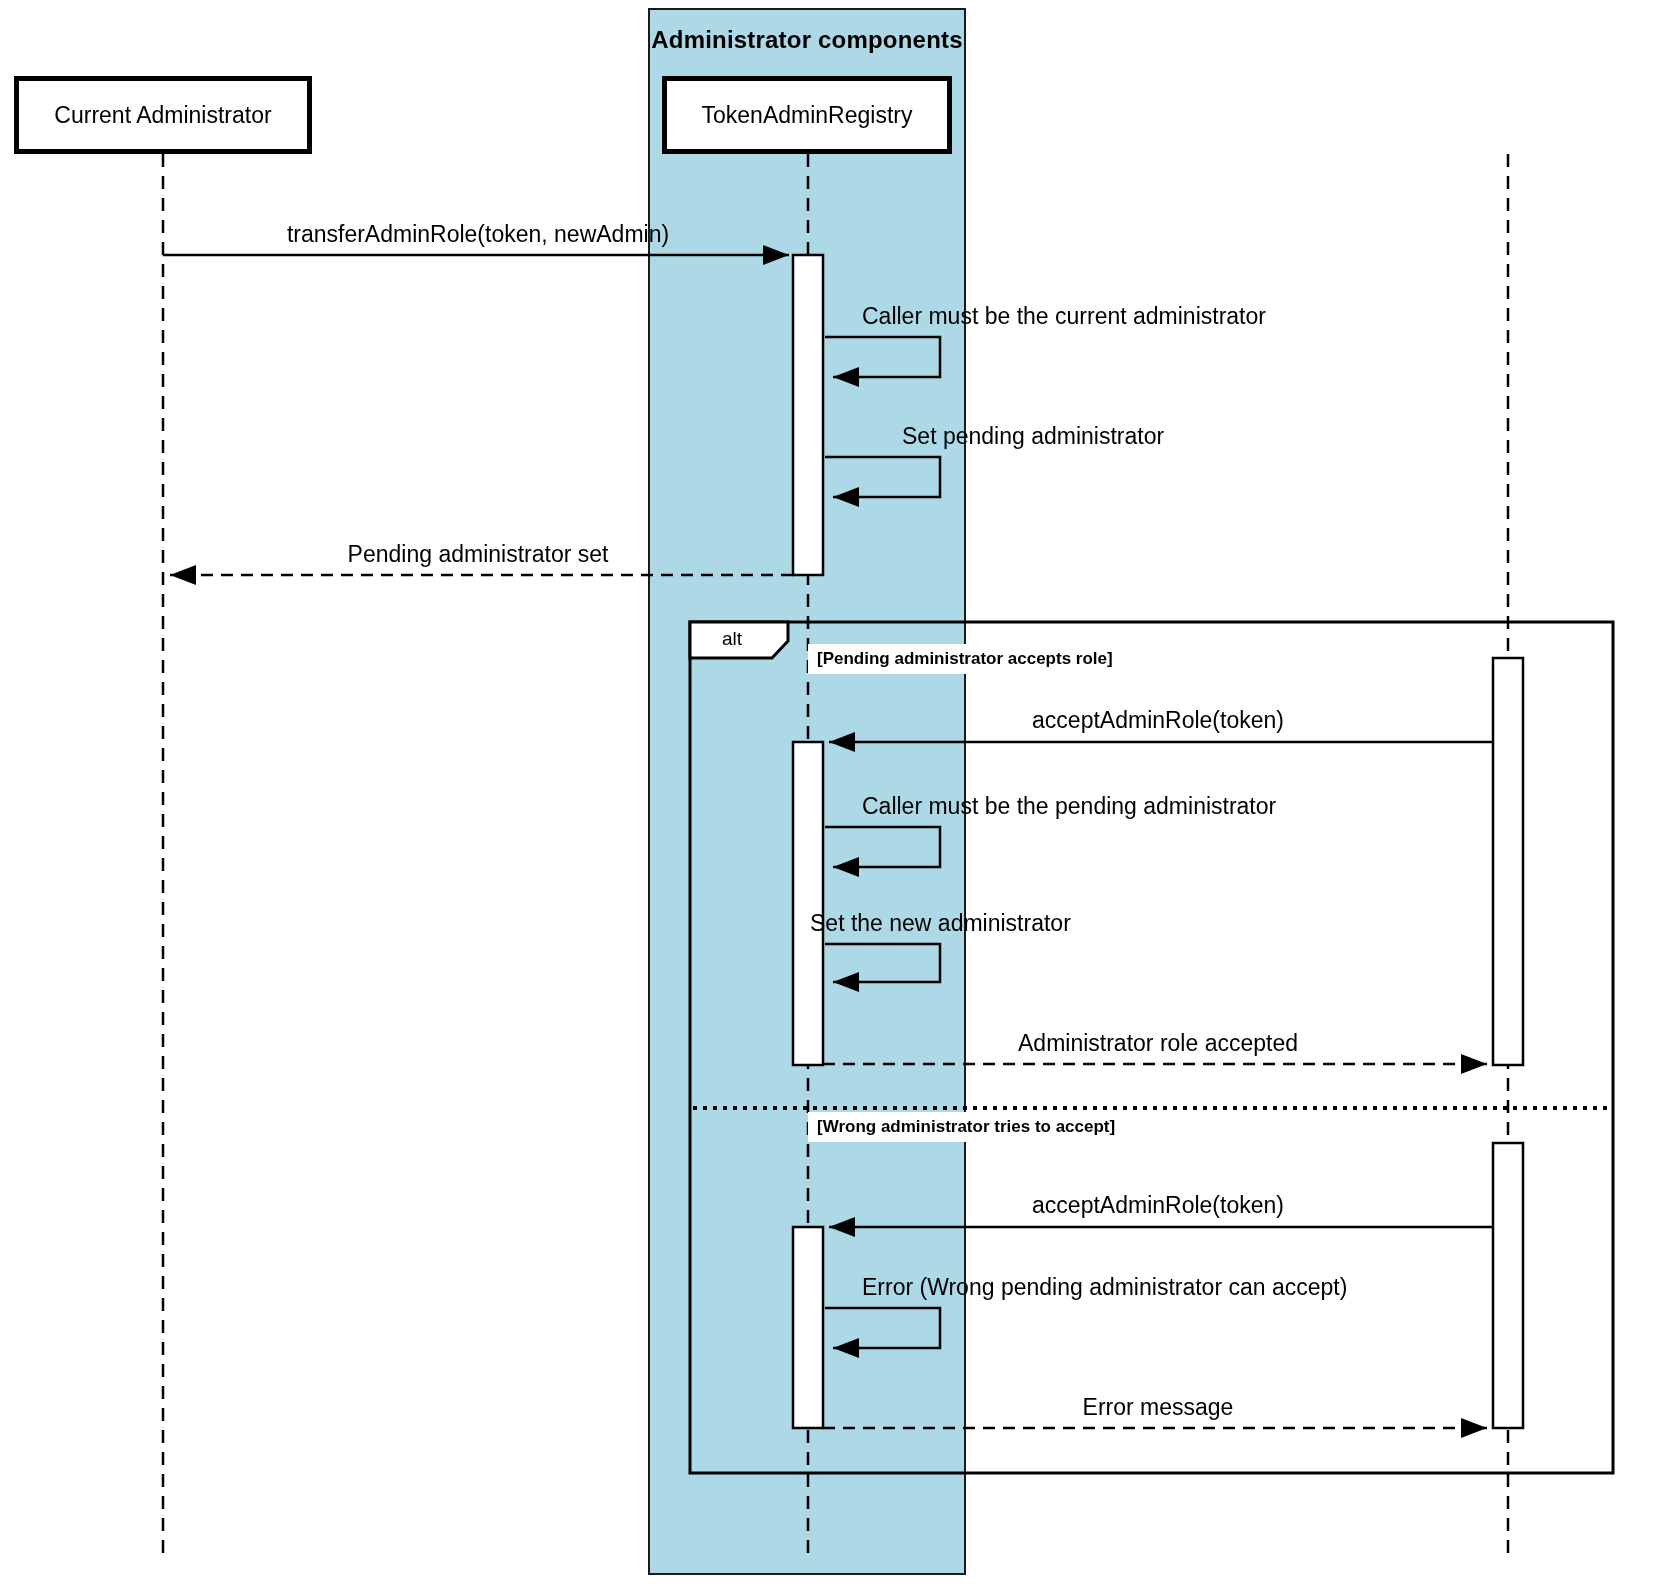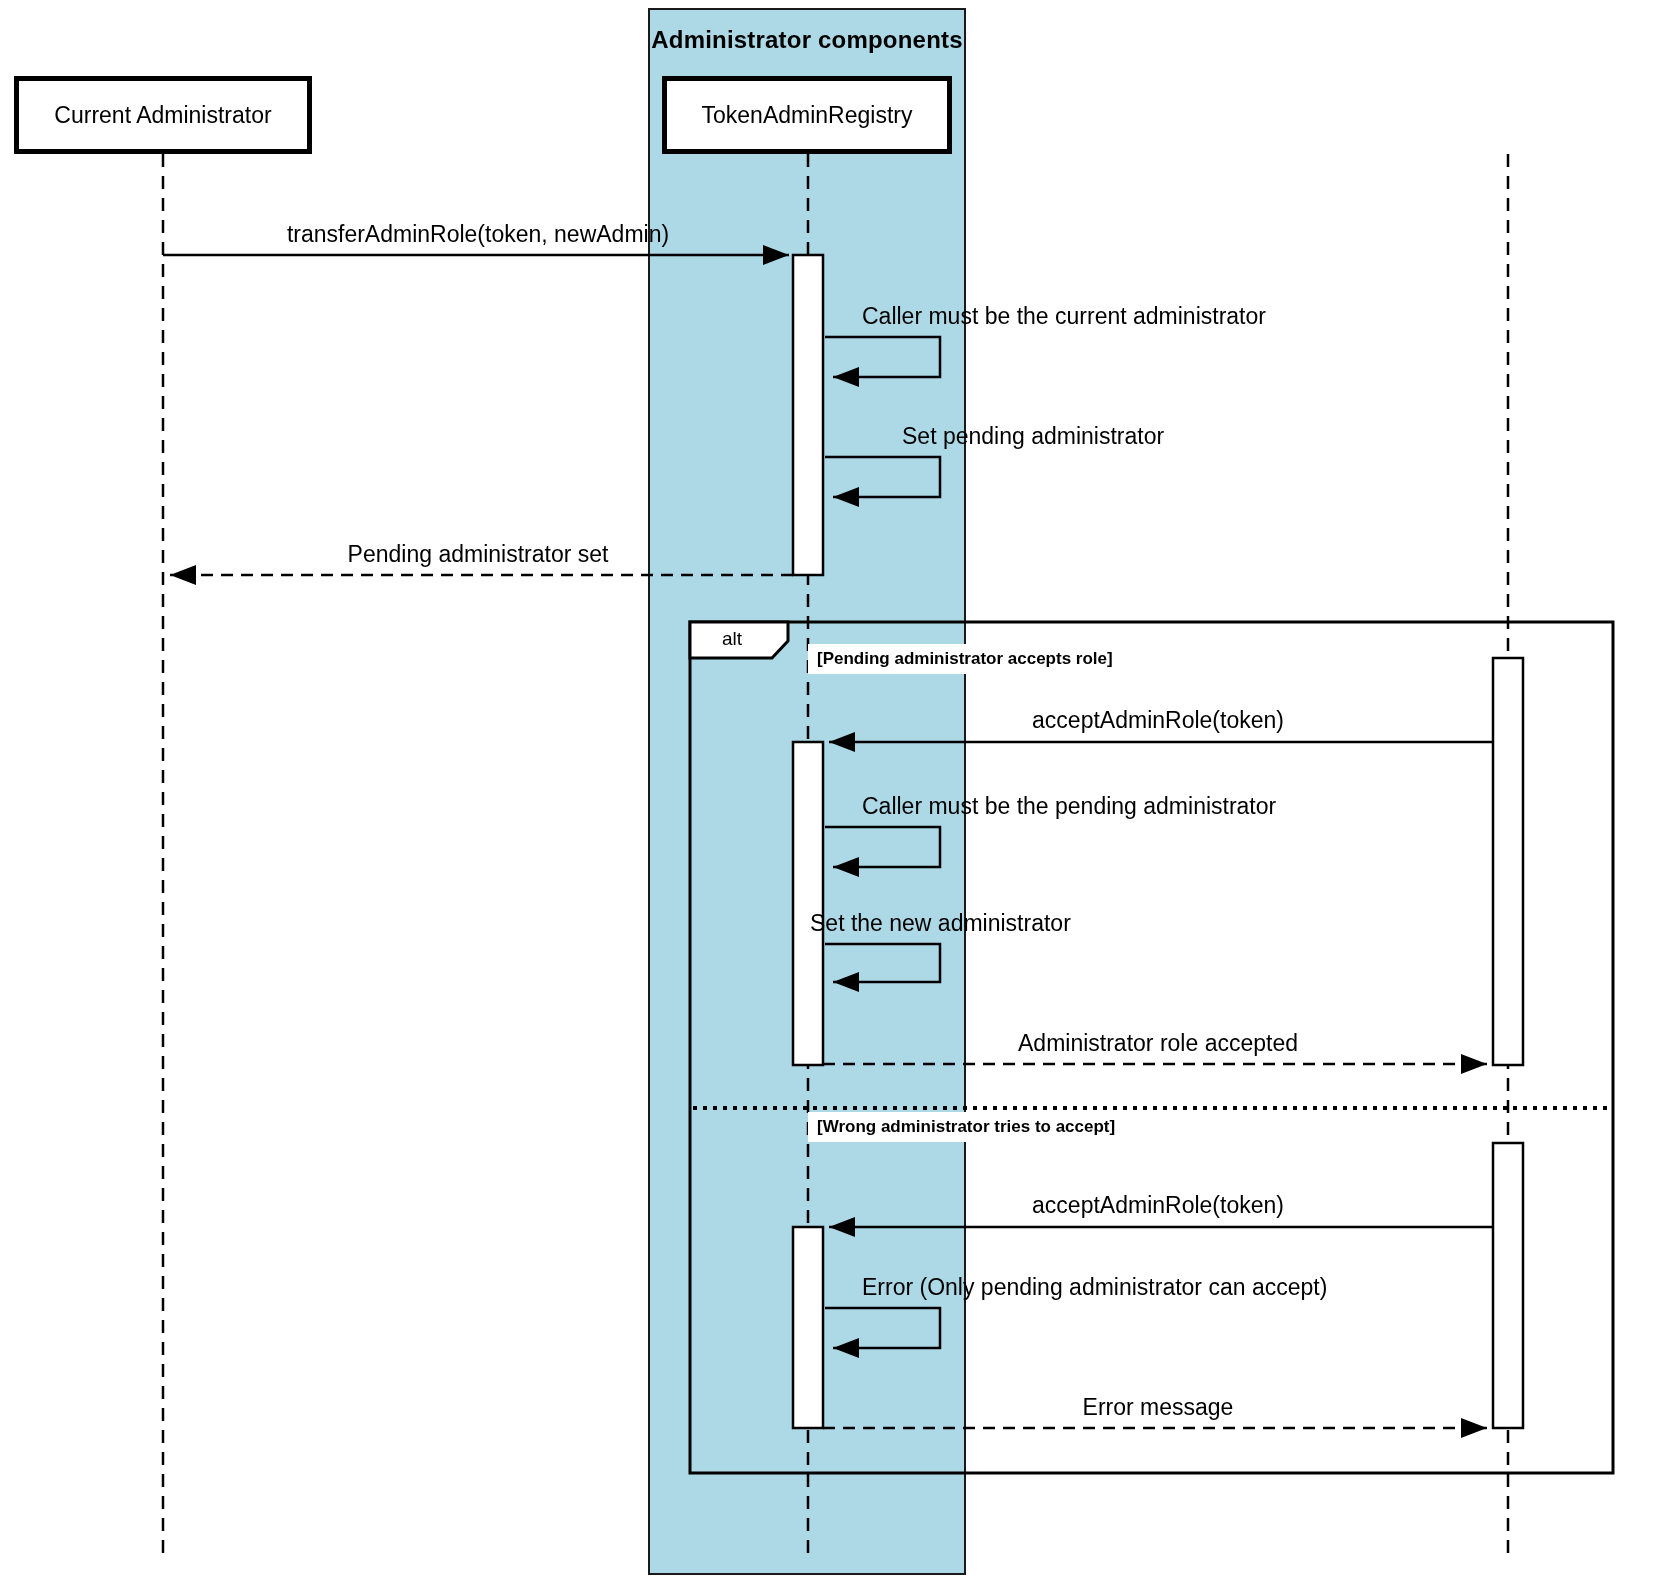--- a/index.html
+++ b/index.html
@@ -129,16 +129,16 @@
 
   <div class="msg-label centered" style="left:478px; top:221px;">transferAdminRole(token, newAdmin)</div>
   <div class="msg-label" style="left:862px; top:303px;">Caller must be the current administrator</div>
   <div class="msg-label" style="left:902px; top:423px;">Set pending administrator</div>
   <div class="msg-label centered" style="left:478px; top:541px;">Pending administrator set</div>
   <div class="msg-label centered" style="left:1158px; top:707px;">acceptAdminRole(token)</div>
   <div class="msg-label" style="left:862px; top:793px;">Caller must be the pending administrator</div>
   <div class="msg-label" style="left:810px; top:910px;">Set the new administrator</div>
   <div class="msg-label centered" style="left:1158px; top:1030px;">Administrator role accepted</div>
   <div class="msg-label centered" style="left:1158px; top:1192px;">acceptAdminRole(token)</div>
-  <div class="msg-label" style="left:862px; top:1274px;">Error (Only pending administrator can accept)</div>
+  <div class="msg-label" style="left:862px; top:1274px;">Error (Wrong pending administrator can accept)</div>
   <div class="msg-label centered" style="left:1158px; top:1394px;">Error message</div>
 
 </div>
 
 </body></html>

